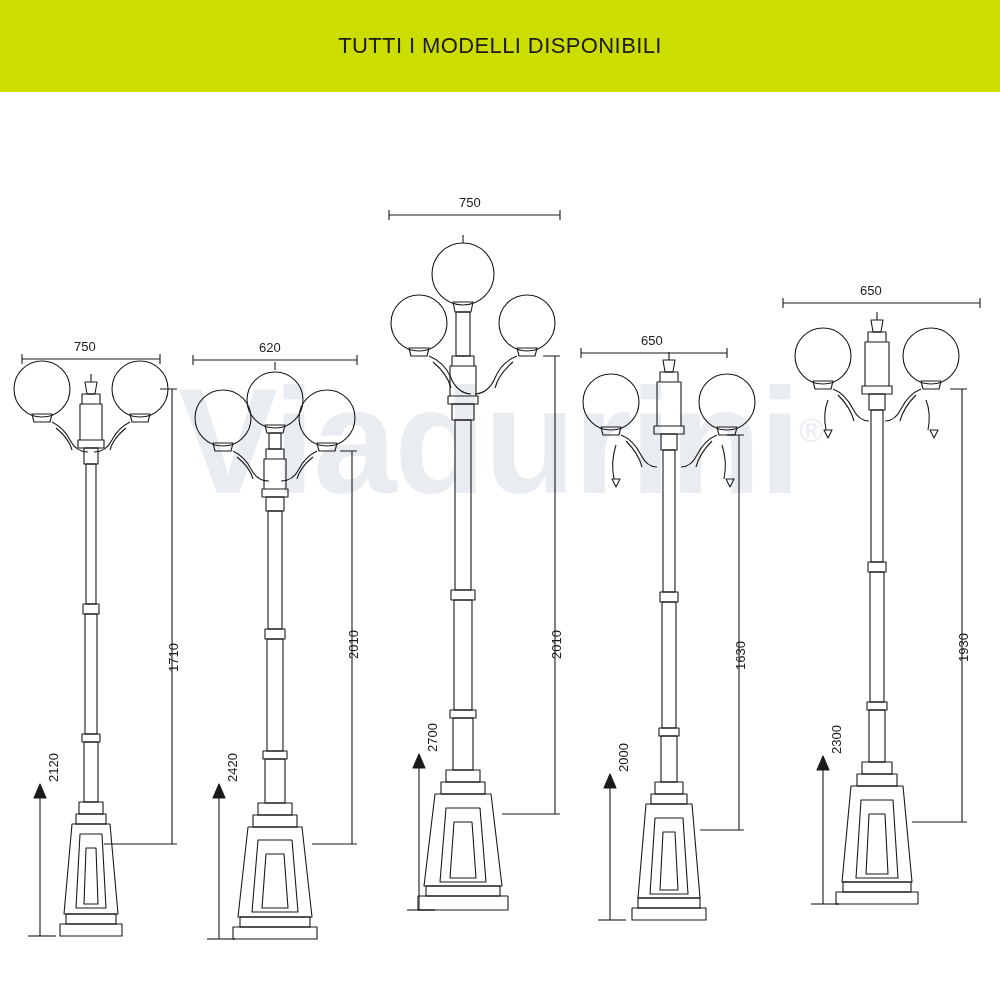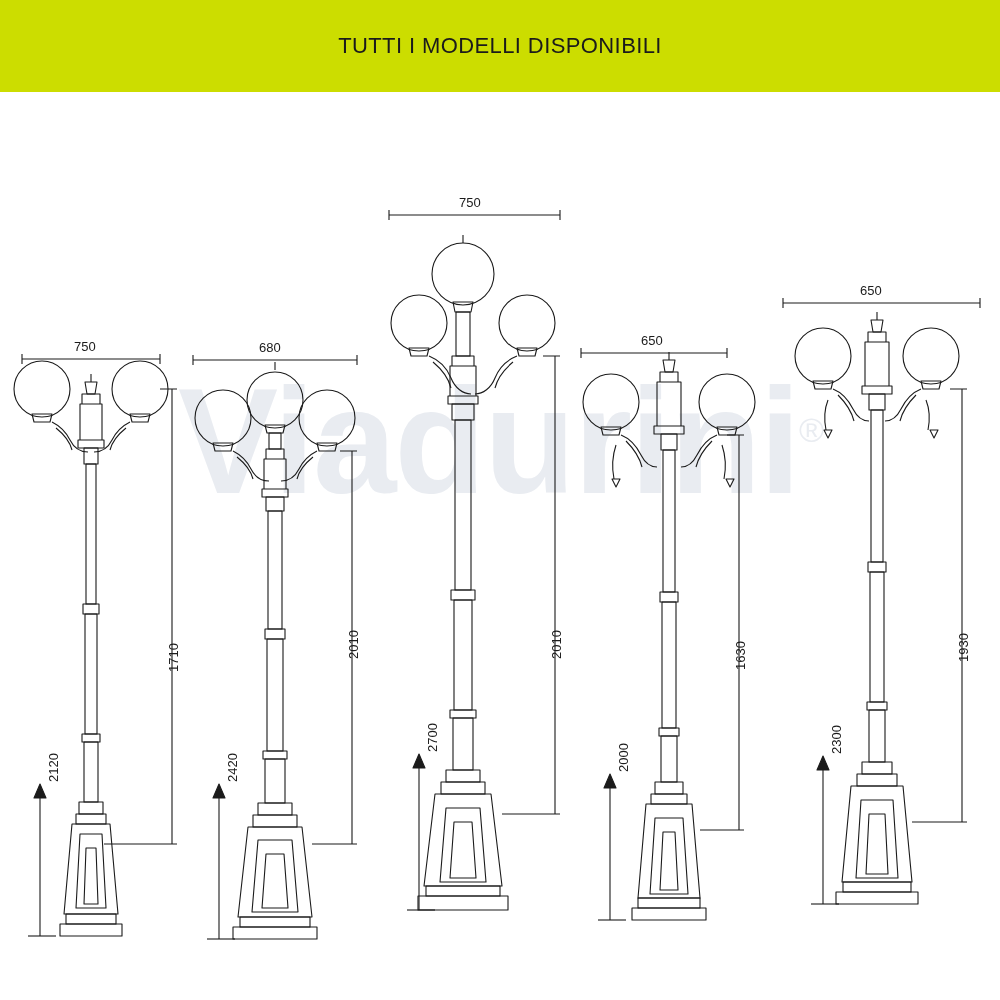--- a/index.html
+++ b/index.html
@@ -269,21 +269,21 @@
 
       <path d="M823 812 L823 672"></path>
       <path d="M817 678 L823 664 L829 678 z" fill="#1b1b1b"></path>
       <path d="M811 812 h28"></path>
     </g>
 
   </g>
 </svg>
 
 <div class="dimlabel" style="left:74px;top:247px;">750</div>
-<div class="dimlabel" style="left:259px;top:248px;">680</div>
+<div class="dimlabel" style="left:259px;top:248px;">620</div>
 <div class="dimlabel" style="left:459px;top:103px;">750</div>
 <div class="dimlabel" style="left:641px;top:241px;">650</div>
 <div class="dimlabel" style="left:860px;top:191px;">650</div>
 
 <div class="dimlabel vert" style="left:166px;top:580px;">1710</div>
 <div class="dimlabel vert" style="left:346px;top:567px;">2010</div>
 <div class="dimlabel vert" style="left:549px;top:567px;">2010</div>
 <div class="dimlabel vert" style="left:733px;top:578px;">1630</div>
 <div class="dimlabel vert" style="left:956px;top:570px;">1930</div>
 

